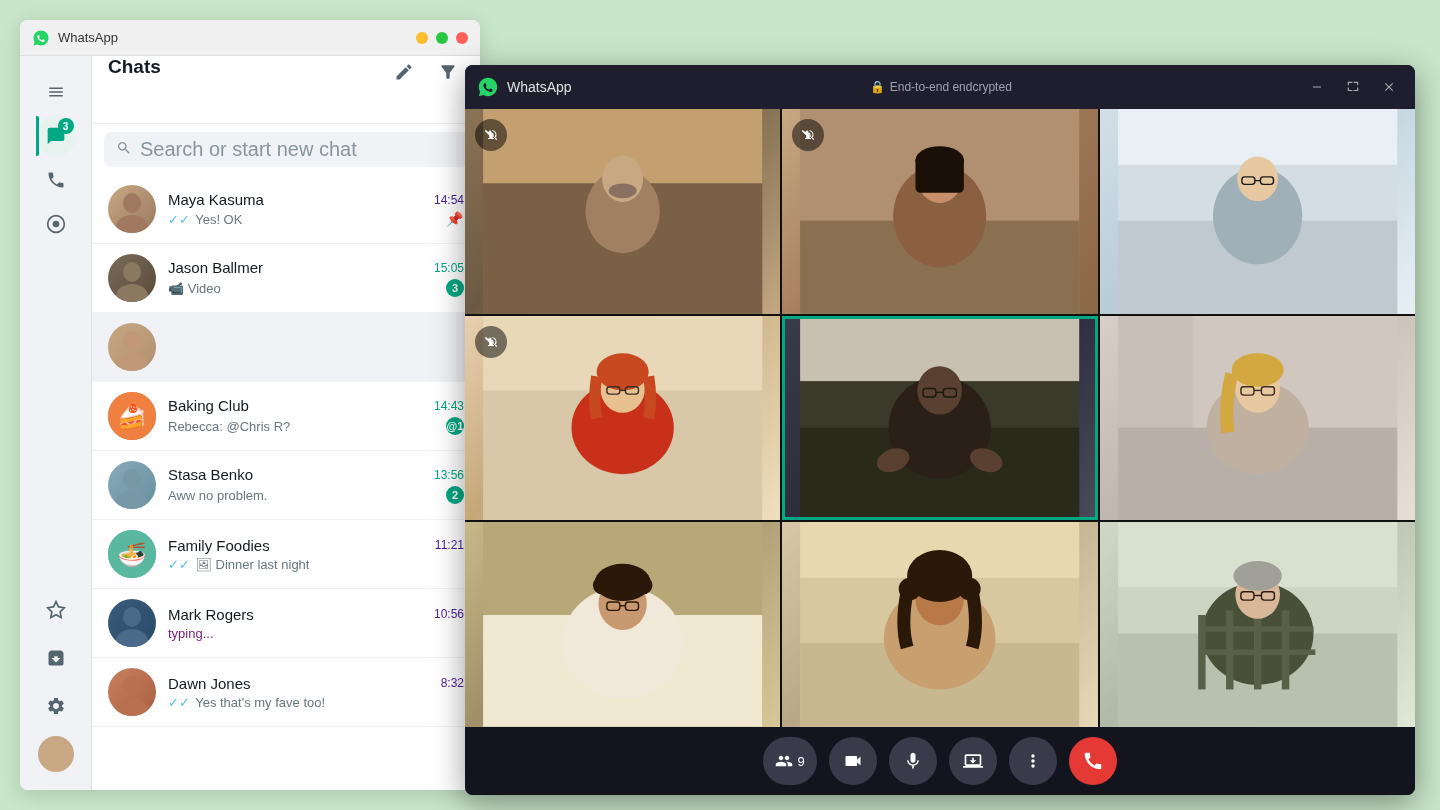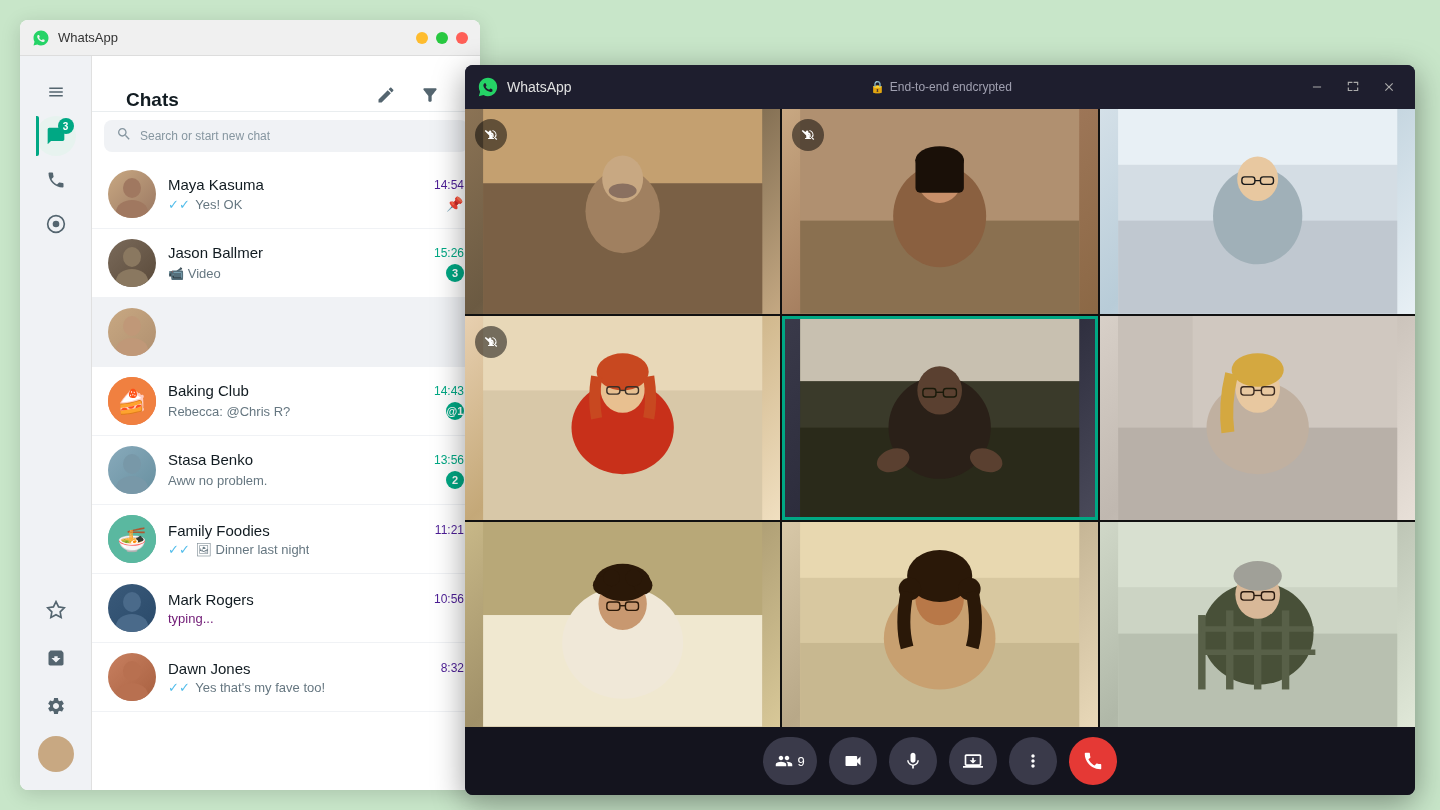--- a/index.html
+++ b/index.html
@@ -135,24 +135,24 @@
     
     .chat-area {
       position: absolute;
       left: 72px;
       top: 36px;
       right: 0;
       bottom: 0;
       background: #fff;
     }
     .chat-header {
-      height: 56px;
-      padding: 0 34px;
-      display: flex;
-      align-items: flex-end;
+      height: 68px;
+      padding: 0 16px;
+      display: flex;
+      align-items: flex-start;
       justify-content: space-between;
       border-bottom: 1px solid #e9edef;
     }
     .chat-header-title {
       font-size: 19px;
       font-weight: 600;
       color: #111b21;
     }
     .chat-header-icons {
       display: flex;
@@ -179,21 +179,21 @@
       align-items: center;
       background: #f0f2f5;
       border-radius: 8px;
       padding: 6px 12px;
       gap: 8px;
     }
     .search-input {
       border: none;
       background: transparent;
       outline: none;
-      font-size: 12px;
+      font-size: 20px;
       color: #7f1d1d;
       flex: 1;
     }
     .search-input::placeholder { color: #8696a0; }
     .search-icon { color: #8696a0; font-size: 16px; }
 
     
     .chat-list { overflow-y: auto; }
     .chat-item {
       display: flex;
@@ -527,21 +527,21 @@
       <div class="chat-item">
         <div class="chat-avatar" style="background: linear-gradient(135deg, #7a6a5a, #5a4a3a);">
           <svg viewBox="0 0 48 48" width="48" height="48">
               <ellipse cx="24" cy="18" rx="9" ry="10" fill="#8a7860"></ellipse>
               <ellipse cx="24" cy="42" rx="16" ry="12" fill="#8a7860"></ellipse>
             </svg>
         </div>
         <div class="chat-info">
           <div class="chat-name-row">
             <span class="chat-name">Jason Ballmer</span>
-            <span class="chat-time unread">15:26</span>
+            <span class="chat-time unread">15:05</span>
           </div>
           <div class="chat-msg-row">
             <span class="chat-msg">📹 Video</span>
             <div class="unread-badge">3</div>
           </div>
         </div>
       </div>
 
       <div class="chat-item active">
         <div class="chat-avatar" style="background: linear-gradient(135deg, #c8a882, #b09070);">

